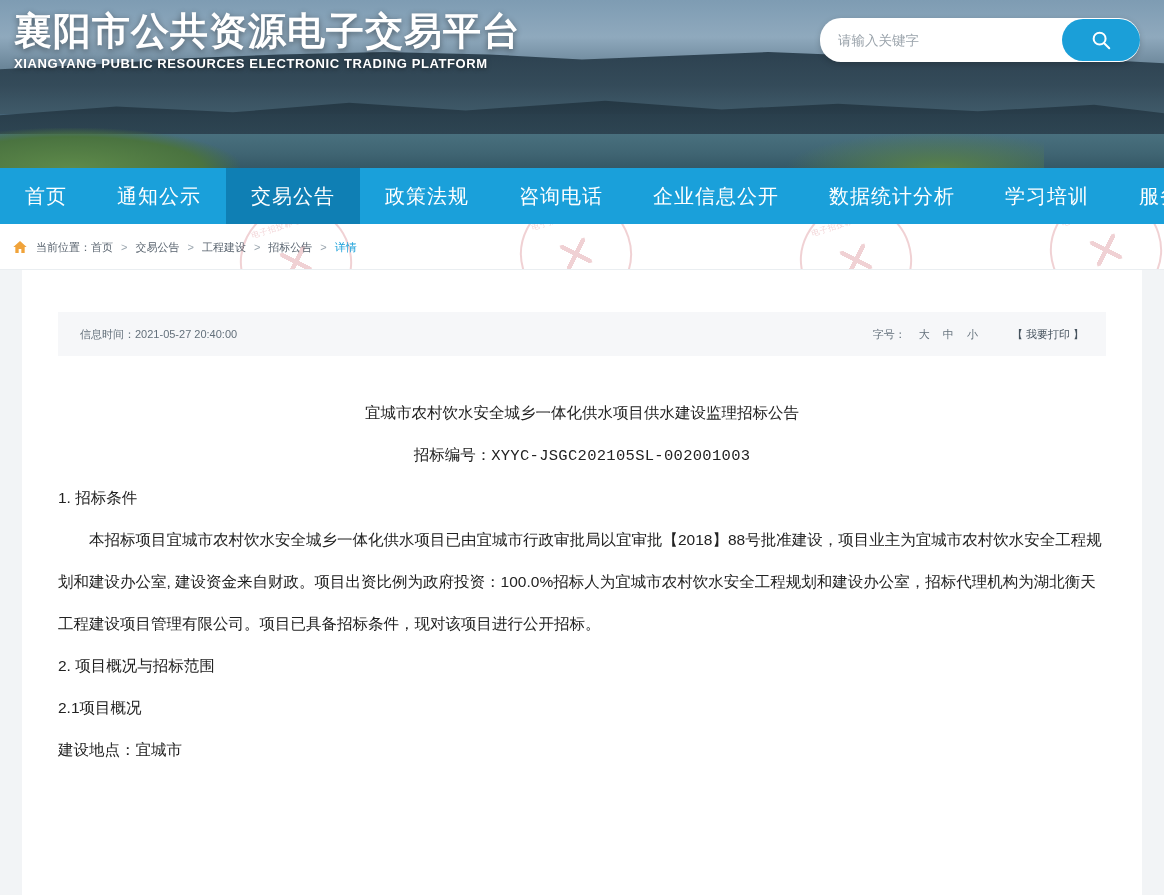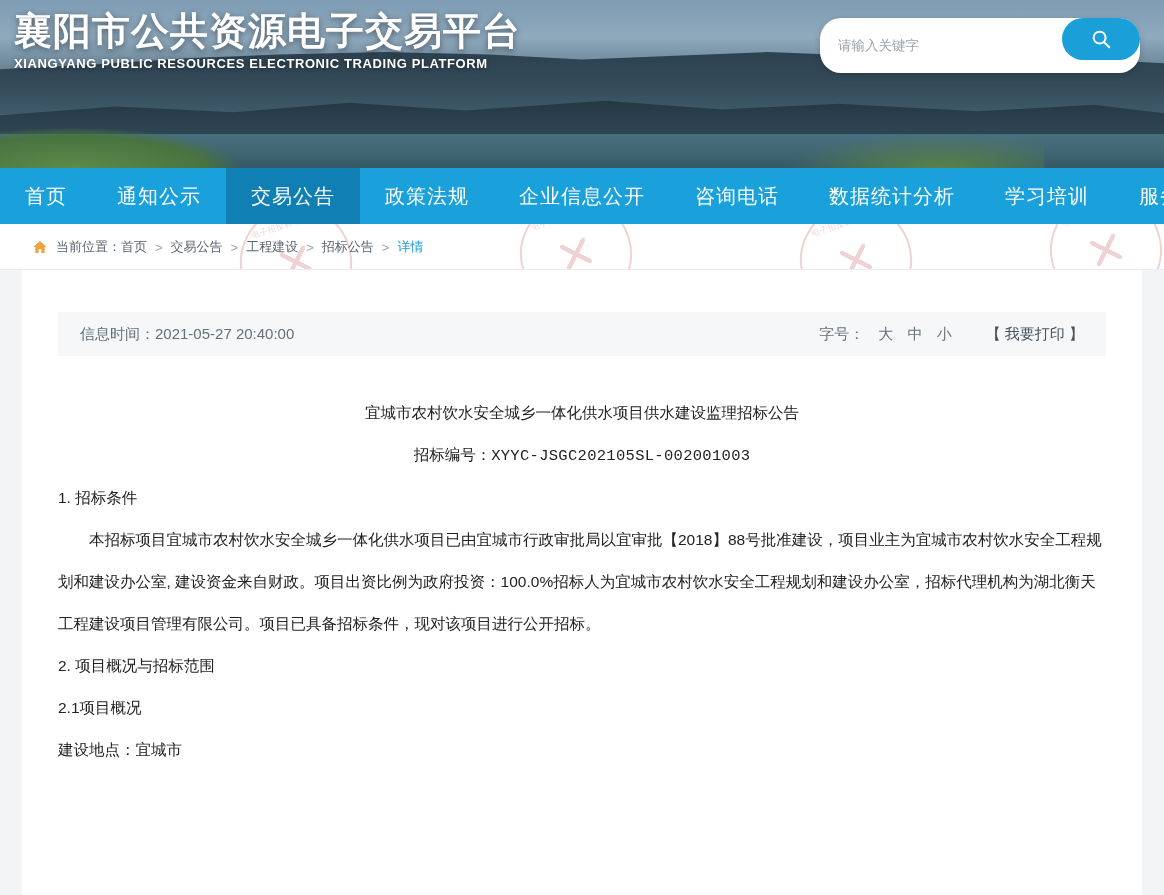--- a/index.html
+++ b/index.html
@@ -67,24 +67,25 @@
     font-size: 13px;
     font-weight: bold;
     color: #ffffff;
     letter-spacing: .6px;
     text-shadow: 0 1px 4px rgba(0,0,0,.5);
   }
 
   .search-box {
     position: absolute;
     right: 24px; top: 18px;
-    width: 320px; height: 55px;
+    width: 320px; height: 44px;
     background: #ffffff;
     border-radius: 21px;
     display: flex;
+    align-items: center;
     z-index: 6;
     box-shadow: 0 2px 6px rgba(0,0,0,.18);
   }
   .search-box input {
     flex: 1;
     border: 0;
     outline: none;
     background: transparent;
     font-size: 13.5px;
     color: #333;
@@ -163,23 +164,22 @@
     font-size: 8px;
   }
 
   .crumb {
     position: relative;
     z-index: 2;
     display: flex;
     align-items: center;
     height: 46px;
     padding-left: 12px;
-    font-size: 13px;
+    font-size: 11px;
     color: #5a6570;
-    margin-left: 20px;
   }
   .home-icon { margin-right: 8px; display: flex; }
   .crumb a, .crumb span.link { color: #5a6570; text-decoration: none; cursor: pointer; }
   .crumb .sep { margin: 0 8px; color: #9aa5ae; }
   .crumb .current { color: #1aa0da; cursor: pointer; }
 
   
   .page-bg { background: #f2f4f6; padding: 0 0 0 0; }
   .card {
     width: 1120px;
@@ -198,21 +198,21 @@
   }
   .doc-title .city { color: #e60012; }
 
   .meta-bar {
     display: flex;
     align-items: center;
     justify-content: space-between;
     background: #f6f7f9;
     height: 44px;
     padding: 0 22px;
-    font-size: 15px;
+    font-size: 11px;
     color: #63707b;
     margin-bottom: 36px;
   }
   .meta-right { display: flex; gap: 34px; }
   .font-size-group span { margin-left: 10px; cursor: pointer; color: #63707b; }
   .font-size-group .lbl { margin-left: 0; }
   .print-link { cursor: pointer; color: #46535e; }
 
   .body-text { font-size: 15.5px; color: #222; line-height: 42px; }
   .c-center { text-align: center; }
@@ -247,22 +247,22 @@
       </span>
     </button>
   </div>
 </div>
 
 <div class="nav">
   <div class="nav-item">首页</div>
   <div class="nav-item">通知公示</div>
   <div class="nav-item active">交易公告</div>
   <div class="nav-item">政策法规</div>
+  <div class="nav-item">咨询电话</div>
   <div class="nav-item">企业信息公开</div>
-  <div class="nav-item">咨询电话</div>
   <div class="nav-item">数据统计分析</div>
   <div class="nav-item">学习培训</div>
   <div class="nav-item">服务评价</div>
 </div>
 
 <div class="crumb-wrap">
   <div class="watermarks">
     <div class="wm" style="left:240px; top:-18px;">
       <div class="wm-text">电子招投标专用章</div>
 

